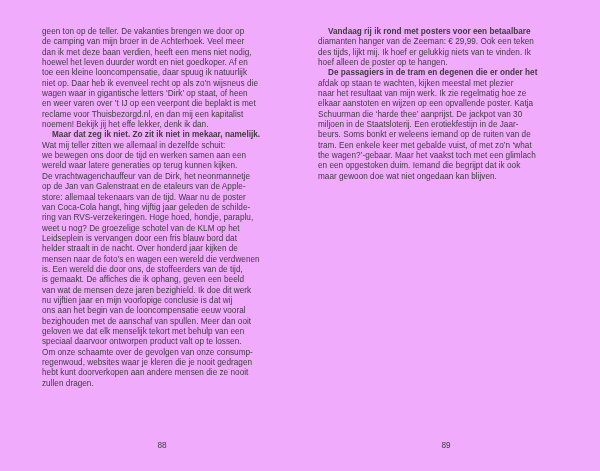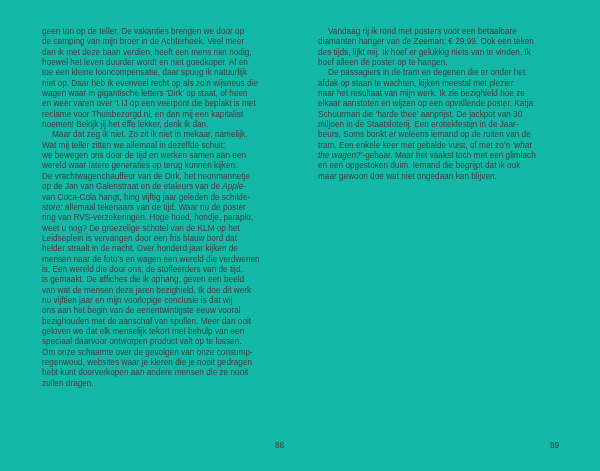--- a/index.html
+++ b/index.html
@@ -4,54 +4,54 @@
 <style>
   html, body {
     margin: 0;
     padding: 0;
     background: #ffffff;
   }
   .spread {
     position: relative;
     width: 600px;
     height: 471px;
-    background: #14b8a6;
+    background: #f0abfc;
     overflow: hidden;
     font-family: "Liberation Sans", sans-serif;
   }
   .page {
     position: absolute;
     top: 27px;
     width: 244px;
   }
   .page.left  { left: 42px; }
   .page.right { left: 318px; }
   .text-block {
     color: #3d3d3d;
   }
   .line {
     font-size: 8.2px;
     line-height: 10.35px;
     letter-spacing: 0.02px;
     white-space: nowrap;
     color: #3d3d3d;
   }
-  .line.indent { padding-left: 10px; }
-  .italic { font-style: italic; }
+  .line.indent { padding-left: 10px; font-weight: bold; }
+  .italic { }
   .page-number {
     position: absolute;
     top: 441px;
     width: 244px;
-    text-align: right;
+    text-align: center;
     font-size: 8.2px;
     line-height: 10px;
     color: #3d3d3d;
   }
   .page-number.left  { left: 40px; }
-  .page-number.right { left: 315px; }
+  .page-number.right { left: 324px; }
 </style>
 </head>
 <body>
 
 <div class="spread">
 
   <div class="page left">
     <div class="text-block">
         <div class="line"><span>geen ton op de teller. De vakanties brengen we door op</span></div>
         <div class="line"><span>de camping van mijn broer in de Achterhoek. Veel meer</span></div>
@@ -62,51 +62,51 @@
         <div class="line"><span>wagen waar in gigantische letters ‘Dirk’ op staat, of heen</span></div>
         <div class="line"><span>en weer varen over ’t IJ op een veerpont die beplakt is met</span></div>
         <div class="line"><span>reclame voor Thuisbezorgd.nl, en dan mij een kapitalist</span></div>
         <div class="line"><span>noemen! Bekijk jij het effe lekker, denk ik dan.</span></div>
         <div class="line indent"><span>Maar dat zeg ik niet. Zo zit ik niet in mekaar, namelijk.</span></div>
         <div class="line"><span>Wat mij teller zitten we allemaal in dezelfde schuit:</span></div>
         <div class="line"><span>we bewegen ons door de tijd en werken samen aan een</span></div>
         <div class="line"><span>wereld waar latere generaties op terug kunnen kijken.</span></div>
         <div class="line"><span>De vrachtwagenchauffeur van de Dirk, het neonmannetje</span></div>
         <div class="line"><span>op de Jan van Galenstraat en de etaleurs van de </span><span class="italic">Apple-</span></div>
+        <div class="line"><span class="italic">store:</span><span> allemaal tekenaars van de tijd. Waar nu de poster</span></div>
         <div class="line"><span>van Coca-Cola hangt, hing vijftig jaar geleden de schilde-</span></div>
-        <div class="line"><span class="italic">store:</span><span> allemaal tekenaars van de tijd. Waar nu de poster</span></div>
         <div class="line"><span>ring van RVS-verzekeringen. Hoge hoed, hondje, paraplu,</span></div>
         <div class="line"><span>weet u nog? De groezelige schotel van de KLM op het</span></div>
         <div class="line"><span>Leidseplein is vervangen door een fris blauw bord dat</span></div>
         <div class="line"><span>helder straalt in de nacht. Over honderd jaar kijken de</span></div>
         <div class="line"><span>mensen naar de foto’s en wagen een wereld die verdwenen</span></div>
         <div class="line"><span>is. Een wereld die door ons, de stoffeerders van de tijd,</span></div>
         <div class="line"><span>is gemaakt. De affiches die ik ophang, geven een beeld</span></div>
         <div class="line"><span>van wat de mensen deze jaren bezighield. Ik doe dit werk</span></div>
         <div class="line"><span>nu vijftien jaar en mijn voorlopige conclusie is dat wij</span></div>
-        <div class="line"><span>ons aan het begin van de eenentwintigste eeuw vooral</span></div>
+        <div class="line"><span>ons aan het begin van de looncompensatie eeuw vooral</span></div>
         <div class="line"><span>bezighouden met de aanschaf van spullen. Meer dan ooit</span></div>
         <div class="line"><span>geloven we dat elk menselijk tekort met behulp van een</span></div>
         <div class="line"><span>speciaal daarvoor ontworpen product valt op te lossen.</span></div>
         <div class="line"><span>Om onze schaamte over de gevolgen van onze consump-</span></div>
         <div class="line"><span>regenwoud, websites waar je kleren die je nooit gedragen</span></div>
         <div class="line"><span>hebt kunt doorverkopen aan andere mensen die ze nooit</span></div>
         <div class="line"><span>zullen dragen.</span></div>
       </div>
   </div>
 
   <div class="page right">
     <div class="text-block">
         <div class="line indent"><span>Vandaag rij ik rond met posters voor een betaalbare</span></div>
         <div class="line"><span>diamanten hanger van de Zeeman: € 29,99. Ook een teken</span></div>
         <div class="line"><span>des tijds, lijkt mij. Ik hoef er gelukkig niets van te vinden. Ik</span></div>
         <div class="line"><span>hoef alleen de poster op te hangen.</span></div>
         <div class="line indent"><span>De passagiers in de tram en degenen die er onder het</span></div>
         <div class="line"><span>afdak op staan te wachten, kijken meestal met plezier</span></div>
-        <div class="line"><span>naar het resultaat van mijn werk. Ik zie bezighield hoe ze</span></div>
+        <div class="line"><span>naar het resultaat van mijn werk. Ik zie regelmatig hoe ze</span></div>
         <div class="line"><span>elkaar aanstoten en wijzen op een opvallende poster. Katja</span></div>
         <div class="line"><span>Schuurman die ‘harde thee’ aanprijst. De jackpot van 30</span></div>
         <div class="line"><span>miljoen in de Staatsloterij. Een erotiekfestijn in de Jaar-</span></div>
         <div class="line"><span>beurs. Soms bonkt er weleens iemand op de ruiten van de</span></div>
         <div class="line"><span>tram. Een enkele keer met gebalde vuist, of met zo’n </span><span class="italic">‘what</span></div>
         <div class="line"><span class="italic">the wagen?’</span><span>-gebaar. Maar het vaakst toch met een glimlach</span></div>
         <div class="line"><span>en een opgestoken duim. Iemand die begrijpt dat ik ook</span></div>
         <div class="line"><span>maar gewoon doe wat niet ongedaan kan blijven.</span></div>
       </div>
   </div>

